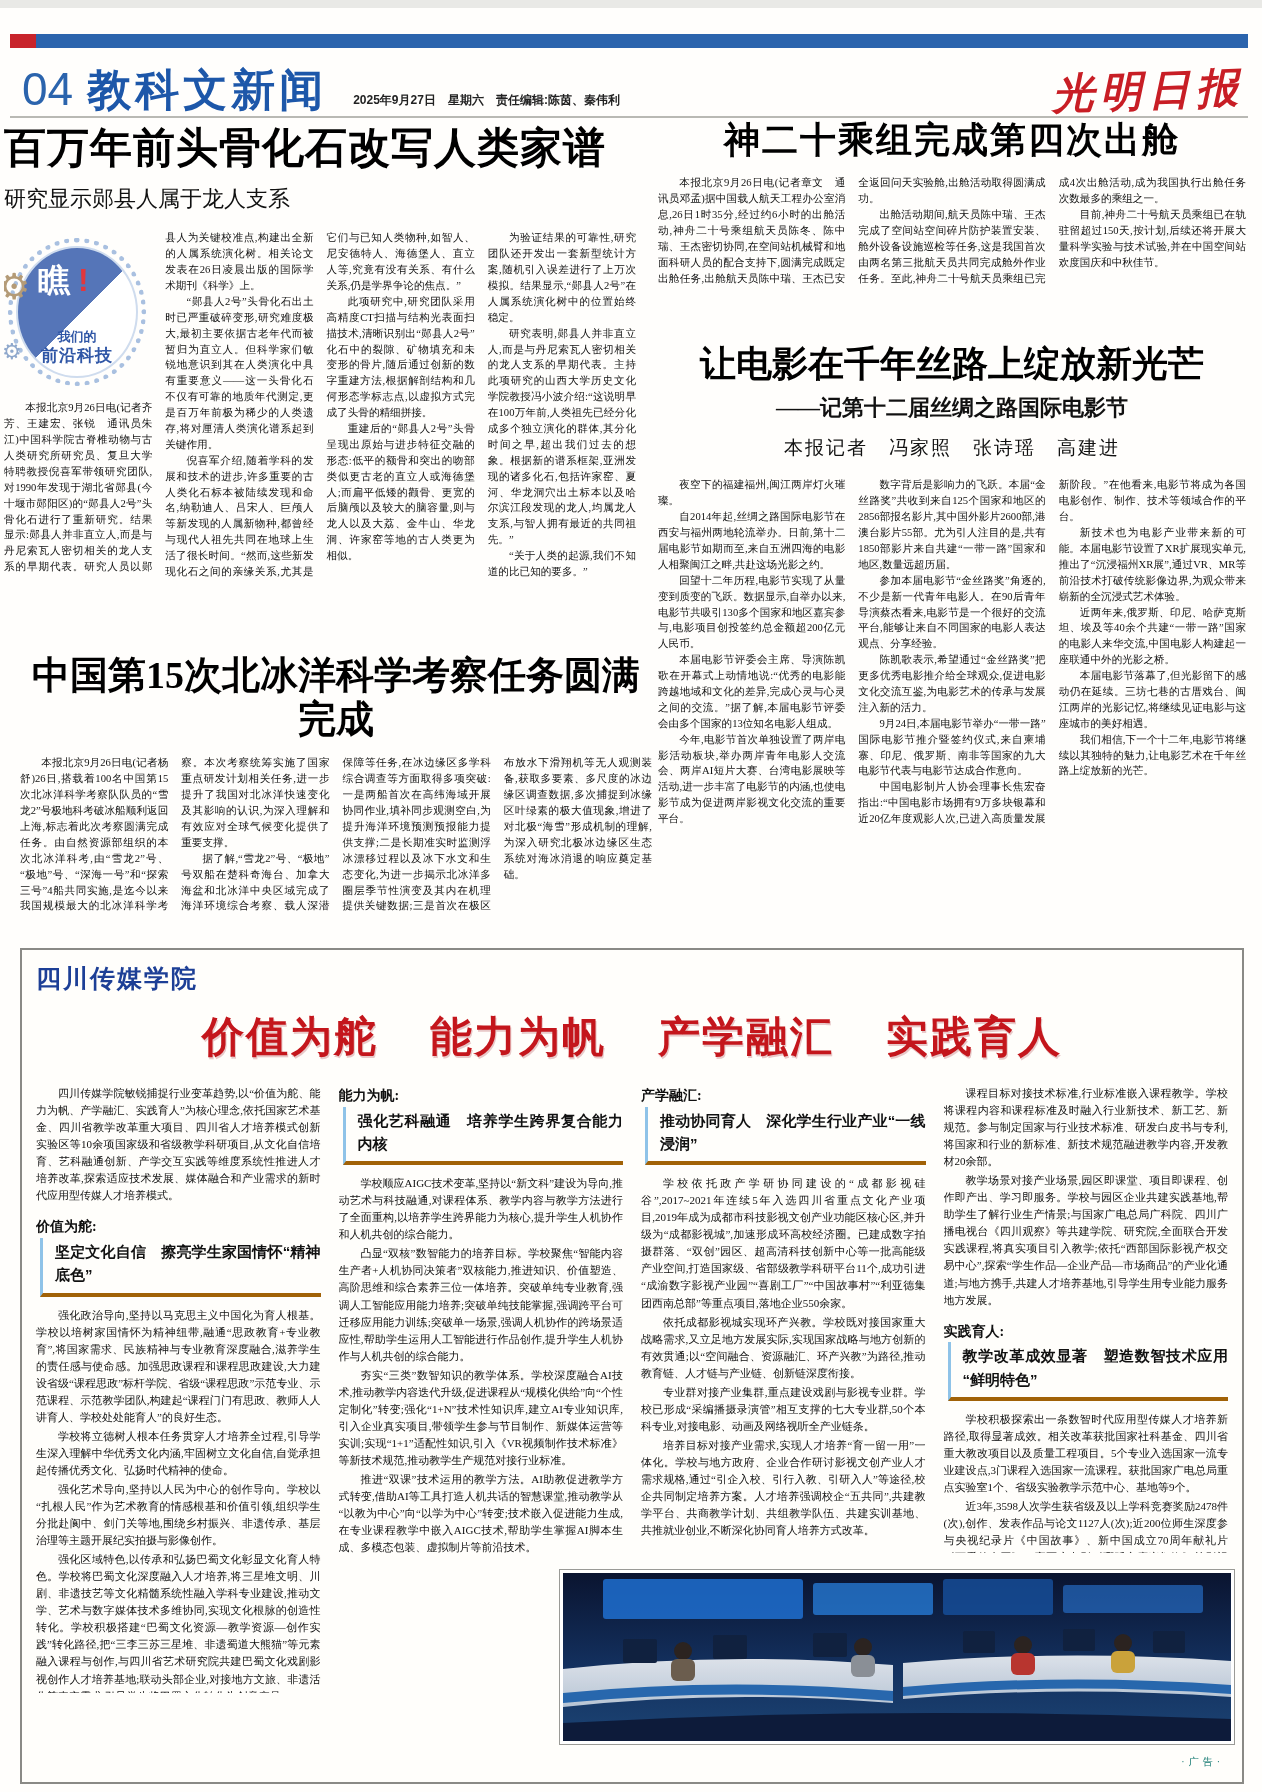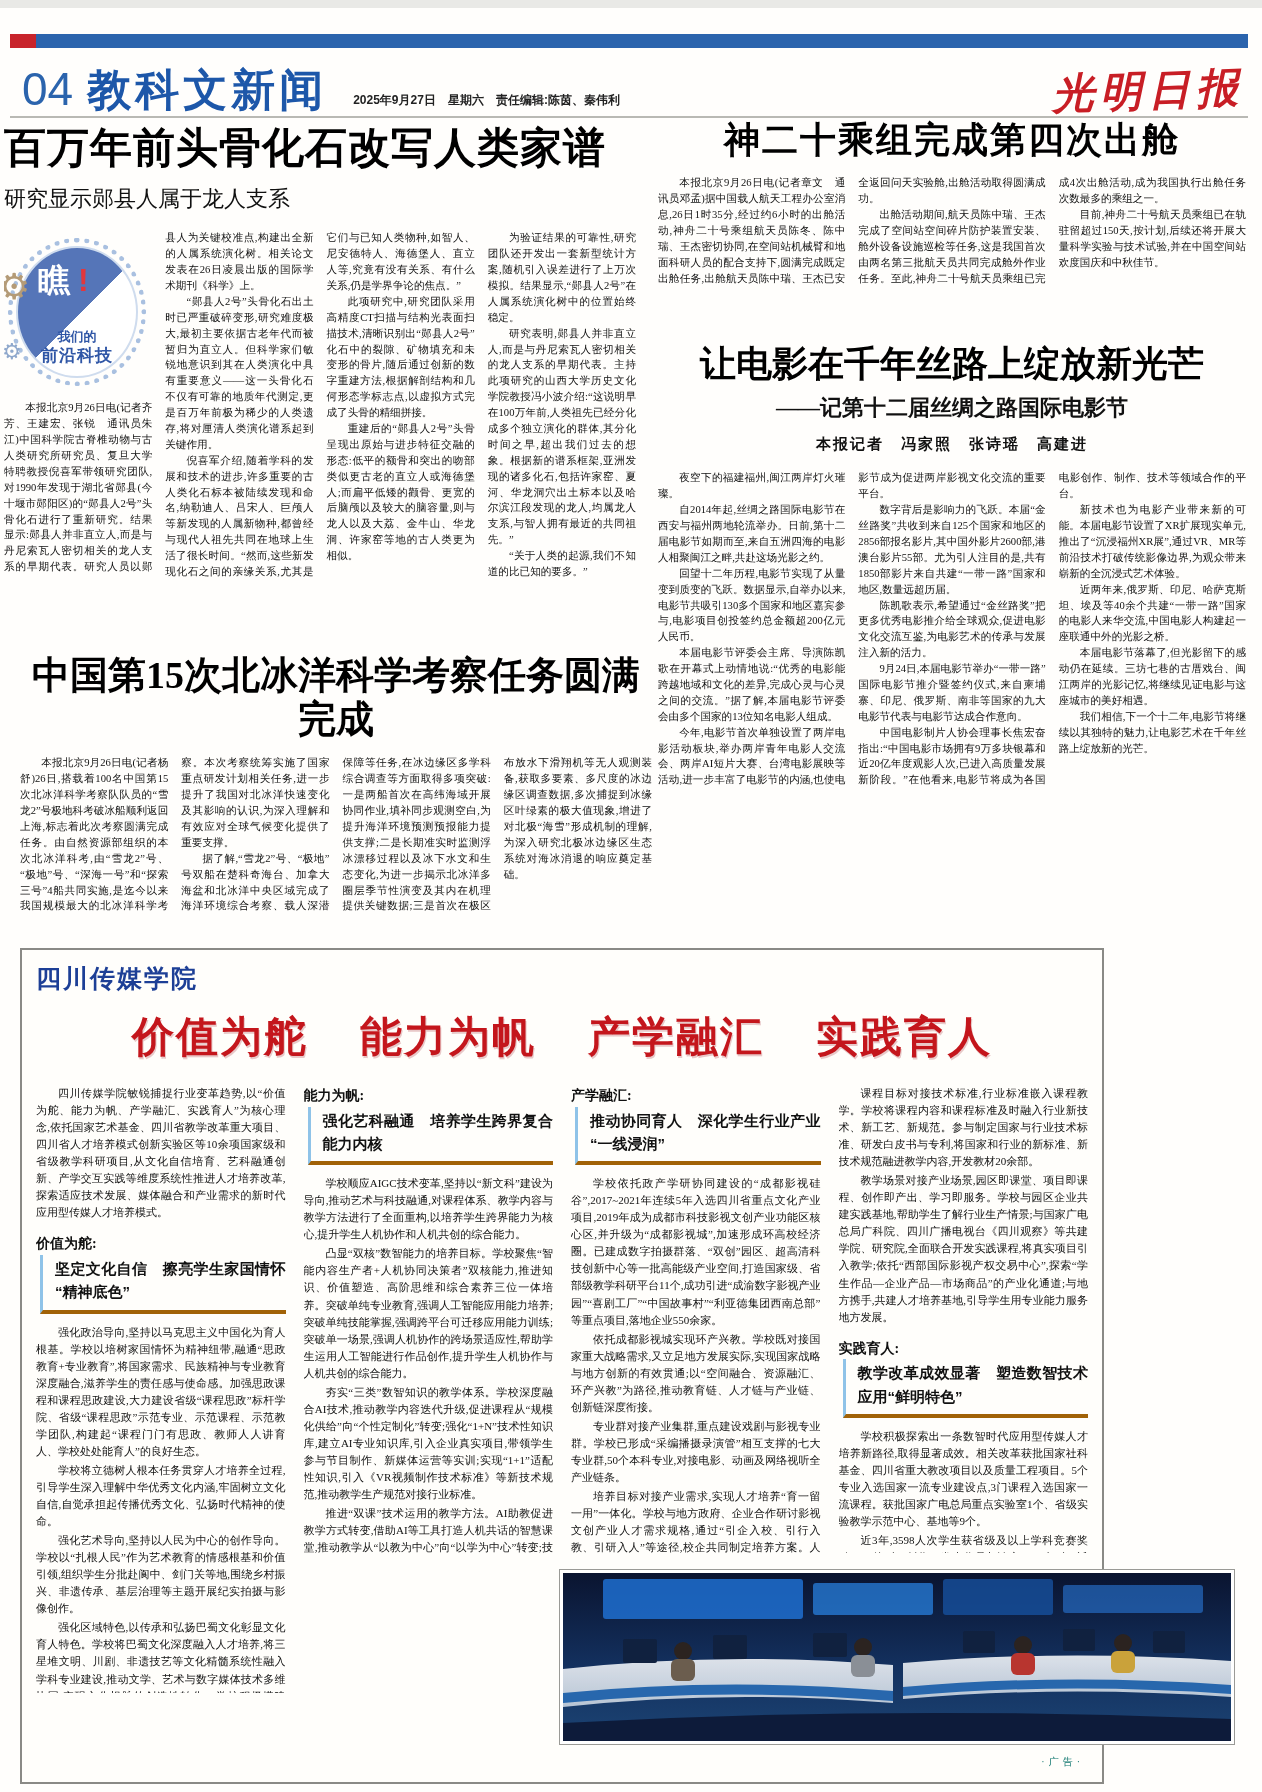--- a/index.html
+++ b/index.html
@@ -42,24 +42,24 @@
   #art-arctic h1{font-size:38px;text-align:center;}
   #art-arctic .news-body{margin-top:14px;height:196px;}
   
   #art-shenzhou{left:658px;top:112px;width:588px;}
   #art-shenzhou h1{font-size:36px;text-align:center;letter-spacing:2px;}
   #art-shenzhou .news-body{margin-top:14px;height:158px;}
   
   #art-film{left:658px;top:336px;width:588px;}
   #art-film h1{font-size:36px;text-align:center;}
   #art-film .deck{font-size:22px;text-align:center;margin-top:8px;font-weight:bold;}
-  #art-film .byline{font-size:15px;text-align:center;margin-top:12px;letter-spacing:2px;font-weight:bold;}
+  #art-film .byline{font-size:19px;text-align:center;margin-top:12px;letter-spacing:2px;font-weight:normal;}
   #art-film .news-body{margin-top:16px;height:442px;}
   
-  #adbox{position:absolute;left:20px;top:940px;width:1084px;height:836px;border:2px solid #8a8a86;background:#fffefb;padding:12px 14px;box-sizing:border-box;}
+  #adbox{position:absolute;left:20px;top:940px;width:1224px;height:836px;border:2px solid #8a8a86;background:#fffefb;padding:12px 14px;box-sizing:border-box;}
   .ad-org{font-size:25px;font-weight:bold;color:#1d3f96;font-family:"Liberation Sans",sans-serif;letter-spacing:2px;}
   .ad-title{margin-top:14px;text-align:center;font-size:42px;font-weight:bold;color:#c4161c;letter-spacing:2px;text-shadow:1px 2px 0 #e8c9c9;}
   .ad-title span{margin:0 26px;}
   .ad-cols{display:flex;gap:18px;margin-top:20px;}
   .ad-col{flex:1;overflow:hidden;font-size:11px;line-height:1.55;text-align:justify;}
   .ad-col p{margin:0 0 2px 0;text-indent:2em;}
   .ad-col.tall{height:608px;}
   .ad-col.short{height:468px;}
   .ad-intro p{text-indent:2em;}
   .ad-sec-head{margin:12px 0 10px 0;break-inside:avoid;}
@@ -126,20 +126,21 @@
     <h1>让电影在千年丝路上绽放新光芒</h1>
     <div class="deck">——记第十二届丝绸之路国际电影节</div>
     <div class="byline">本报记者　冯家照　张诗瑶　高建进</div>
     <div class="news-body cols3">
         <p>夜空下的福建福州,闽江两岸灯火璀璨。</p>
         <p>自2014年起,丝绸之路国际电影节在西安与福州两地轮流举办。日前,第十二届电影节如期而至,来自五洲四海的电影人相聚闽江之畔,共赴这场光影之约。</p>
         <p>回望十二年历程,电影节实现了从量变到质变的飞跃。数据显示,自举办以来,电影节共吸引130多个国家和地区嘉宾参与,电影项目创投签约总金额超200亿元人民币。</p>
         <p>本届电影节评委会主席、导演陈凯歌在开幕式上动情地说:“优秀的电影能跨越地域和文化的差异,完成心灵与心灵之间的交流。”据了解,本届电影节评委会由多个国家的13位知名电影人组成。</p>
         <p>今年,电影节首次单独设置了两岸电影活动板块,举办两岸青年电影人交流会、两岸AI短片大赛、台湾电影展映等活动,进一步丰富了电影节的内涵,也使电影节成为促进两岸影视文化交流的重要平台。</p>
         <p>数字背后是影响力的飞跃。本届“金丝路奖”共收到来自125个国家和地区的2856部报名影片,其中国外影片2600部,港澳台影片55部。尤为引人注目的是,共有1850部影片来自共建“一带一路”国家和地区,数量远超历届。</p>
+        <p>参加本届电影节“金丝路奖”角逐的,不少是新一代青年电影人。在90后青年导演蔡杰看来,电影节是一个很好的交流平台,能够让来自不同国家的电影人表达观点、分享经验。</p>
         <p>陈凯歌表示,希望通过“金丝路奖”把更多优秀电影推介给全球观众,促进电影文化交流互鉴,为电影艺术的传承与发展注入新的活力。</p>
         <p>9月24日,本届电影节举办“一带一路”国际电影节推介暨签约仪式,来自柬埔寨、印尼、俄罗斯、南非等国家的九大电影节代表与电影节达成合作意向。</p>
         <p>中国电影制片人协会理事长焦宏奋指出:“中国电影市场拥有9万多块银幕和近20亿年度观影人次,已进入高质量发展新阶段。”在他看来,电影节将成为各国电影创作、制作、技术等领域合作的平台。</p>
         <p>新技术也为电影产业带来新的可能。本届电影节设置了XR扩展现实单元,推出了“沉浸福州XR展”,通过VR、MR等前沿技术打破传统影像边界,为观众带来崭新的全沉浸式艺术体验。</p>
         <p>近两年来,俄罗斯、印尼、哈萨克斯坦、埃及等40余个共建“一带一路”国家的电影人来华交流,中国电影人构建起一座联通中外的光影之桥。</p>
         <p>本届电影节落幕了,但光影留下的感动仍在延续。三坊七巷的古厝戏台、闽江两岸的光影记忆,将继续见证电影与这座城市的美好相遇。</p>
         <p>我们相信,下一个十二年,电影节将继续以其独特的魅力,让电影艺术在千年丝路上绽放新的光芒。</p>
       </div>
   </div>
 

